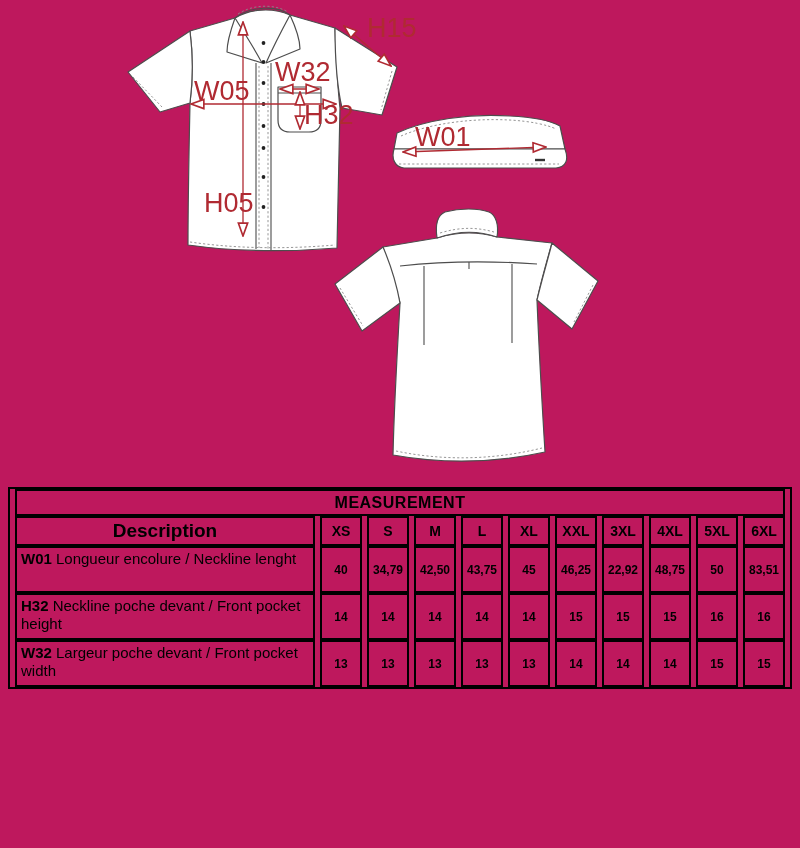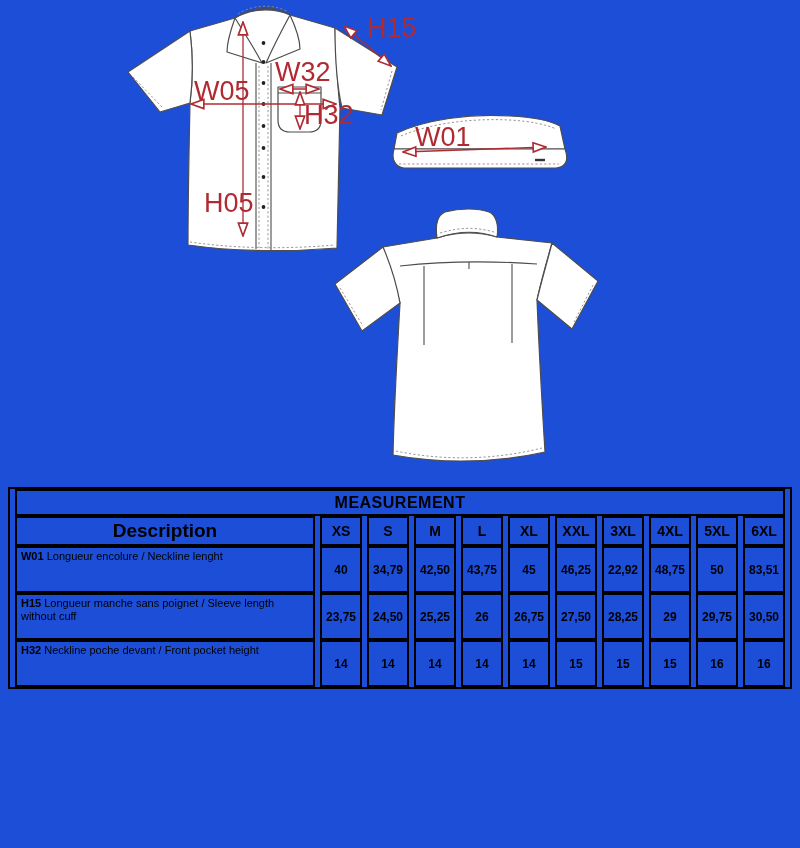--- a/index.html
+++ b/index.html
@@ -1,37 +1,37 @@
 <!DOCTYPE html>
 <html><head>
 <meta charset="utf-8">
 <style>
   html,body{margin:0;padding:0;background:#ffffff;}
-  .page{position:relative;width:800px;height:848px;background:#1d4ed8;overflow:hidden;
+  .page{position:relative;width:800px;height:848px;background:#be185d;overflow:hidden;
         font-family:"Liberation Sans", sans-serif;}
   svg.diagram{display:block;}
 
   
   .dimlbl{font-family:"Liberation Sans", sans-serif;font-size:27px;fill:#b02a32;}
 
   
   .cloth{fill:#ffffff;stroke:#4d4d4d;stroke-width:1.2;stroke-linejoin:round;}
   .seam{fill:none;stroke:#4d4d4d;stroke-width:1.1;}
   .stitch{fill:none;stroke:#8a8a8a;stroke-width:0.9;stroke-dasharray:2.2,2.2;}
   .dim{fill:none;stroke:#b02a32;stroke-width:1.3;}
 
   
   table.meas{border-collapse:separate;border-spacing:5px 0;border:2.5px solid #000;
              width:782px;margin:0 auto;table-layout:fixed;}
   table.meas th, table.meas td{border:2px solid #000;box-sizing:border-box;color:#000;}
   tr.row-title th{height:27px;font-size:16px;font-weight:bold;text-align:center;letter-spacing:.5px;}
   tr.row-sizes th{height:30px;font-size:14px;font-weight:bold;padding:0;}
   tr.row-sizes th.desc-h{font-size:19px;}
   tbody td{height:47px;}
-  td.desc{font-size:11px;font-weight:normal;line-height:1.2;vertical-align:top;padding:2px 4px 0 4px;margin-left:44px;}
+  td.desc{font-size:15px;font-weight:normal;line-height:1.2;vertical-align:top;padding:2px 4px 0 4px;margin-left:44px;}
   td.desc b{font-weight:bold;}
   td.val{font-size:12px;font-weight:bold;text-align:center;vertical-align:middle;padding:0;}
 </style>
 </head>
 <body>
 
 <div class="page">
 
   <svg class="diagram" width="800" height="487" viewBox="0 0 800 487">
     <defs>
@@ -159,41 +159,41 @@
           <td class="val">42,50</td>
           <td class="val">43,75</td>
           <td class="val">45</td>
           <td class="val">46,25</td>
           <td class="val">22,92</td>
           <td class="val">48,75</td>
           <td class="val">50</td>
           <td class="val">83,51</td>
         </tr>
         <tr>
-          <td class="desc"><b>H15</b> <span>Longueur manche sans poignet / Sleeve length without cuff</span></td>
-          <td class="val">23,75</td>
-          <td class="val">24,50</td>
-          <td class="val">25,25</td>
-          <td class="val">26</td>
-          <td class="val">26,75</td>
-          <td class="val">27,50</td>
-          <td class="val">28,25</td>
-          <td class="val">29</td>
-          <td class="val">29,75</td>
-          <td class="val">30,50</td>
-        </tr>
-        <tr>
           <td class="desc"><b>H32</b> <span>Neckline poche devant / Front pocket height</span></td>
           <td class="val">14</td>
           <td class="val">14</td>
           <td class="val">14</td>
           <td class="val">14</td>
           <td class="val">14</td>
           <td class="val">15</td>
           <td class="val">15</td>
           <td class="val">15</td>
           <td class="val">16</td>
           <td class="val">16</td>
         </tr>
+        <tr>
+          <td class="desc"><b>W32</b> <span>Largeur poche devant / Front pocket width</span></td>
+          <td class="val">13</td>
+          <td class="val">13</td>
+          <td class="val">13</td>
+          <td class="val">13</td>
+          <td class="val">13</td>
+          <td class="val">14</td>
+          <td class="val">14</td>
+          <td class="val">14</td>
+          <td class="val">15</td>
+          <td class="val">15</td>
+        </tr>
       </tbody>
   </table>
 
 </div>
 
 </body></html>

